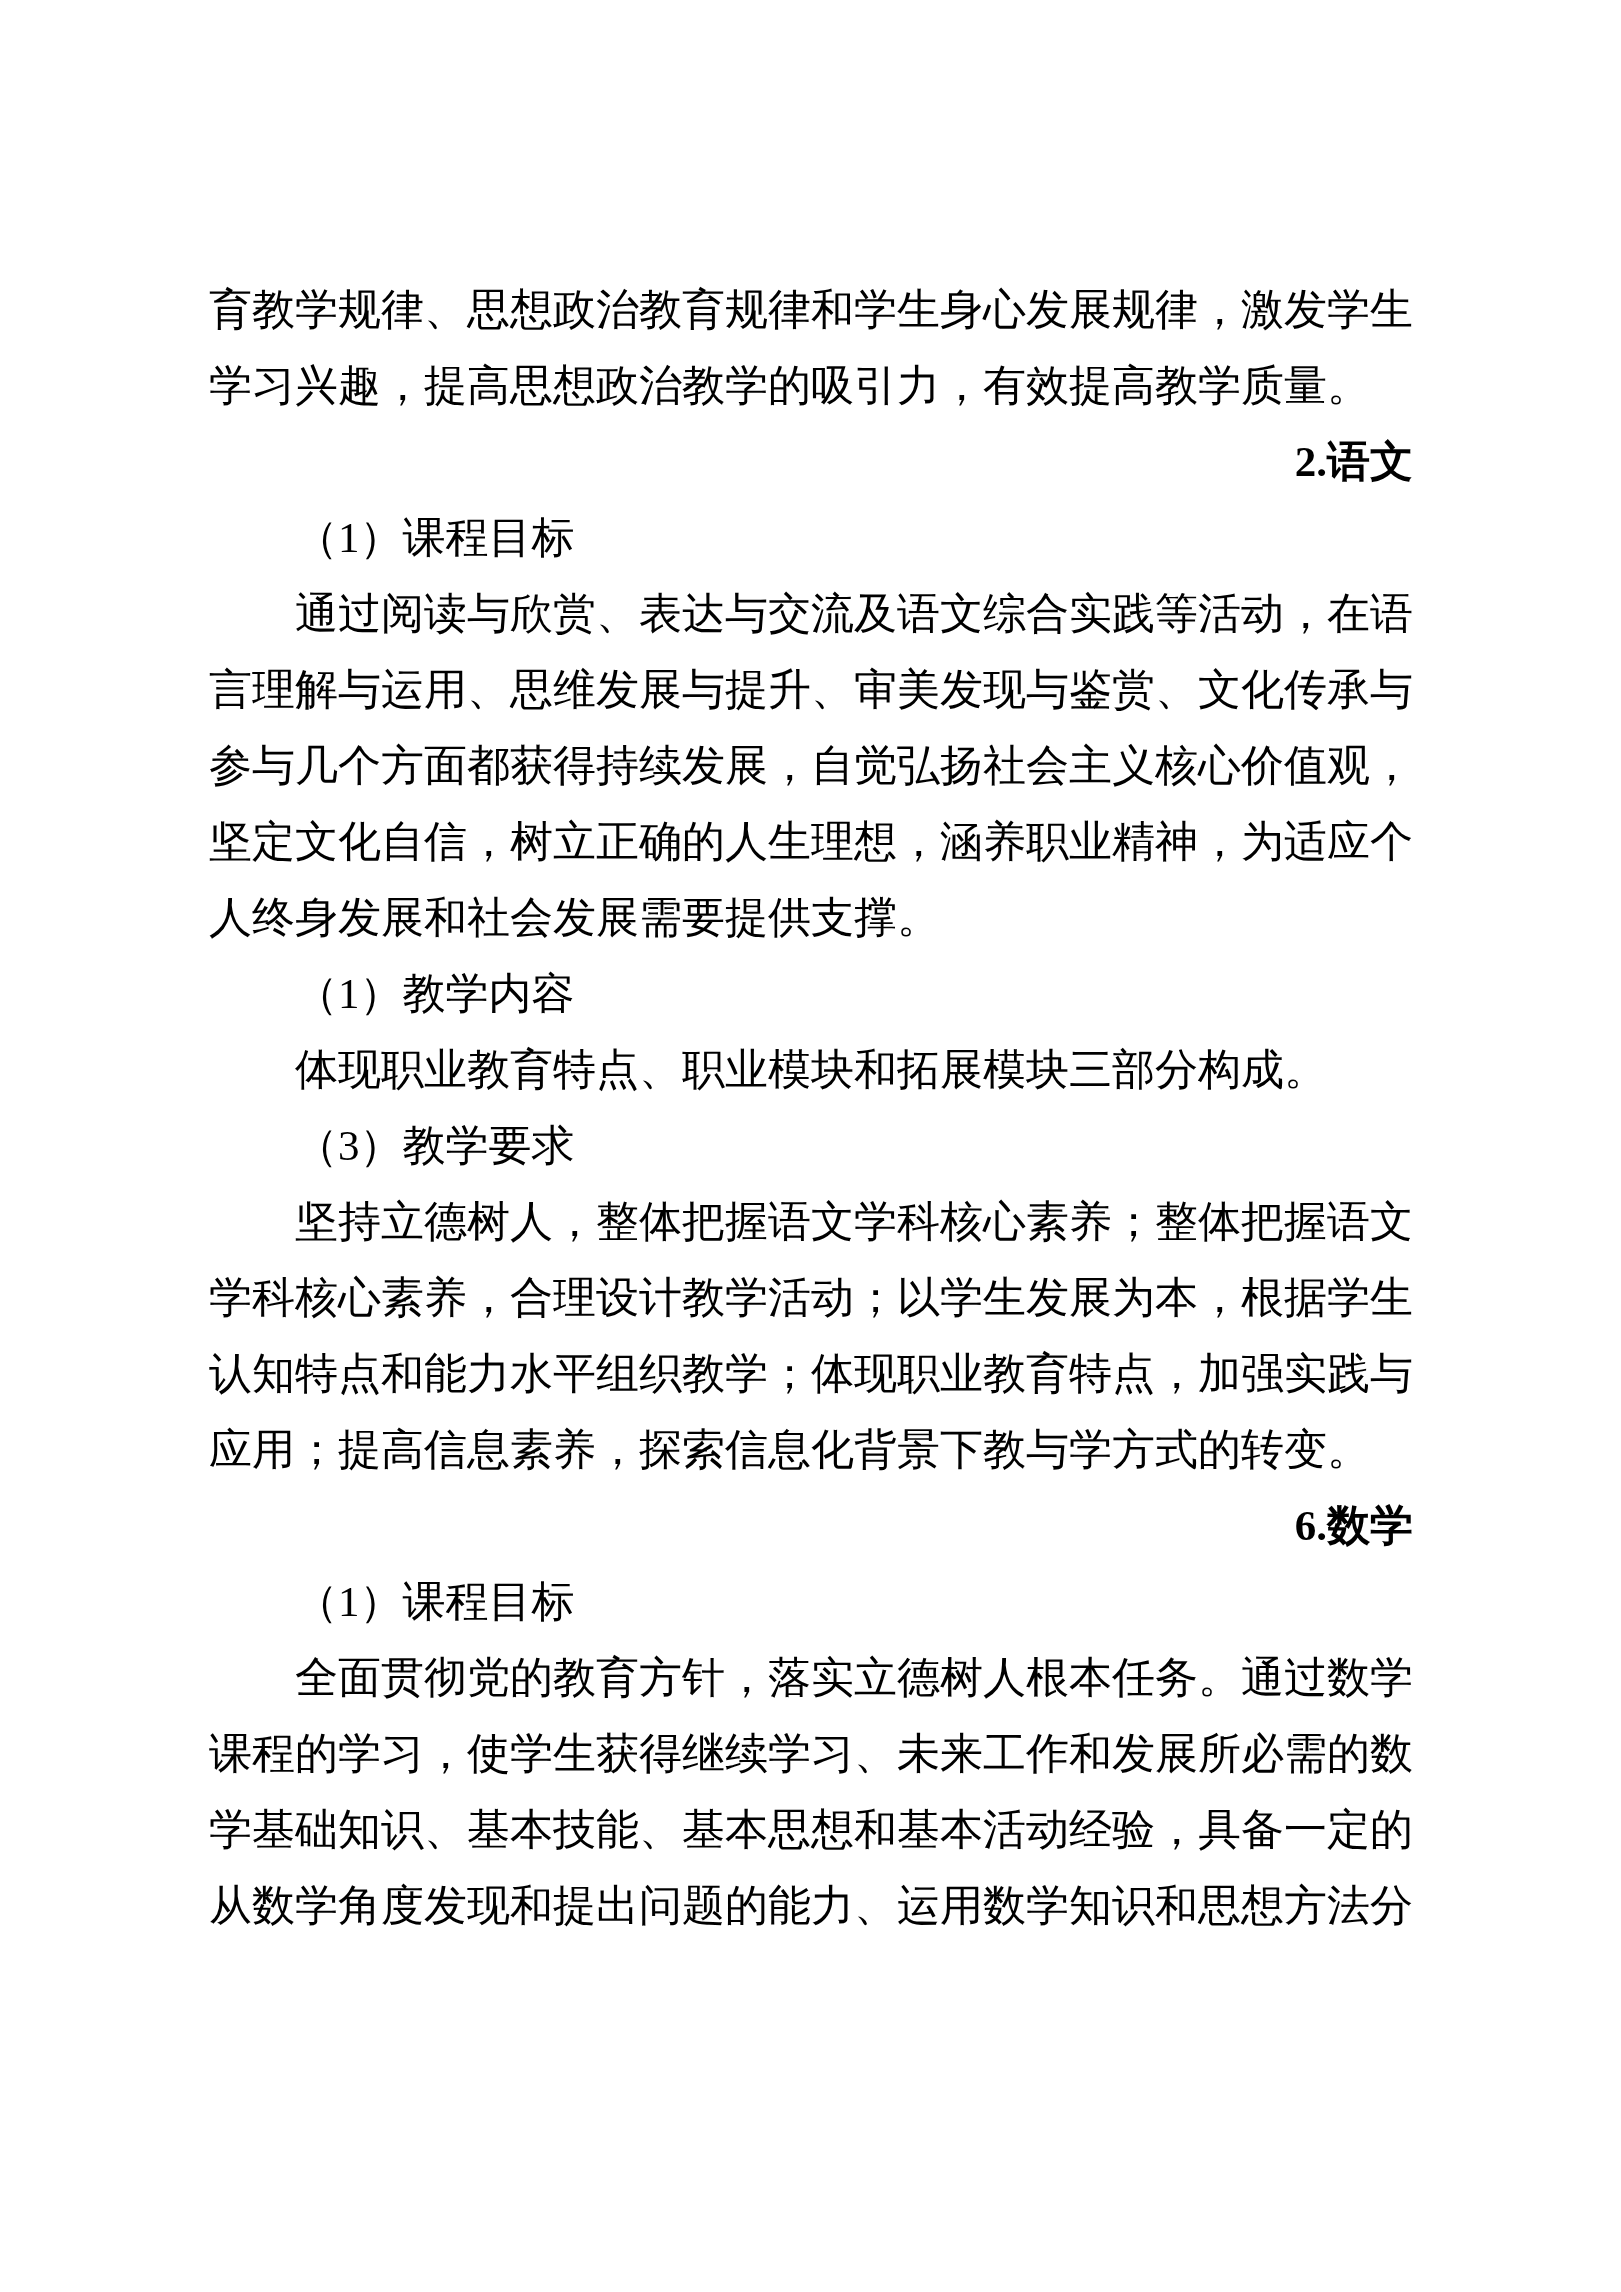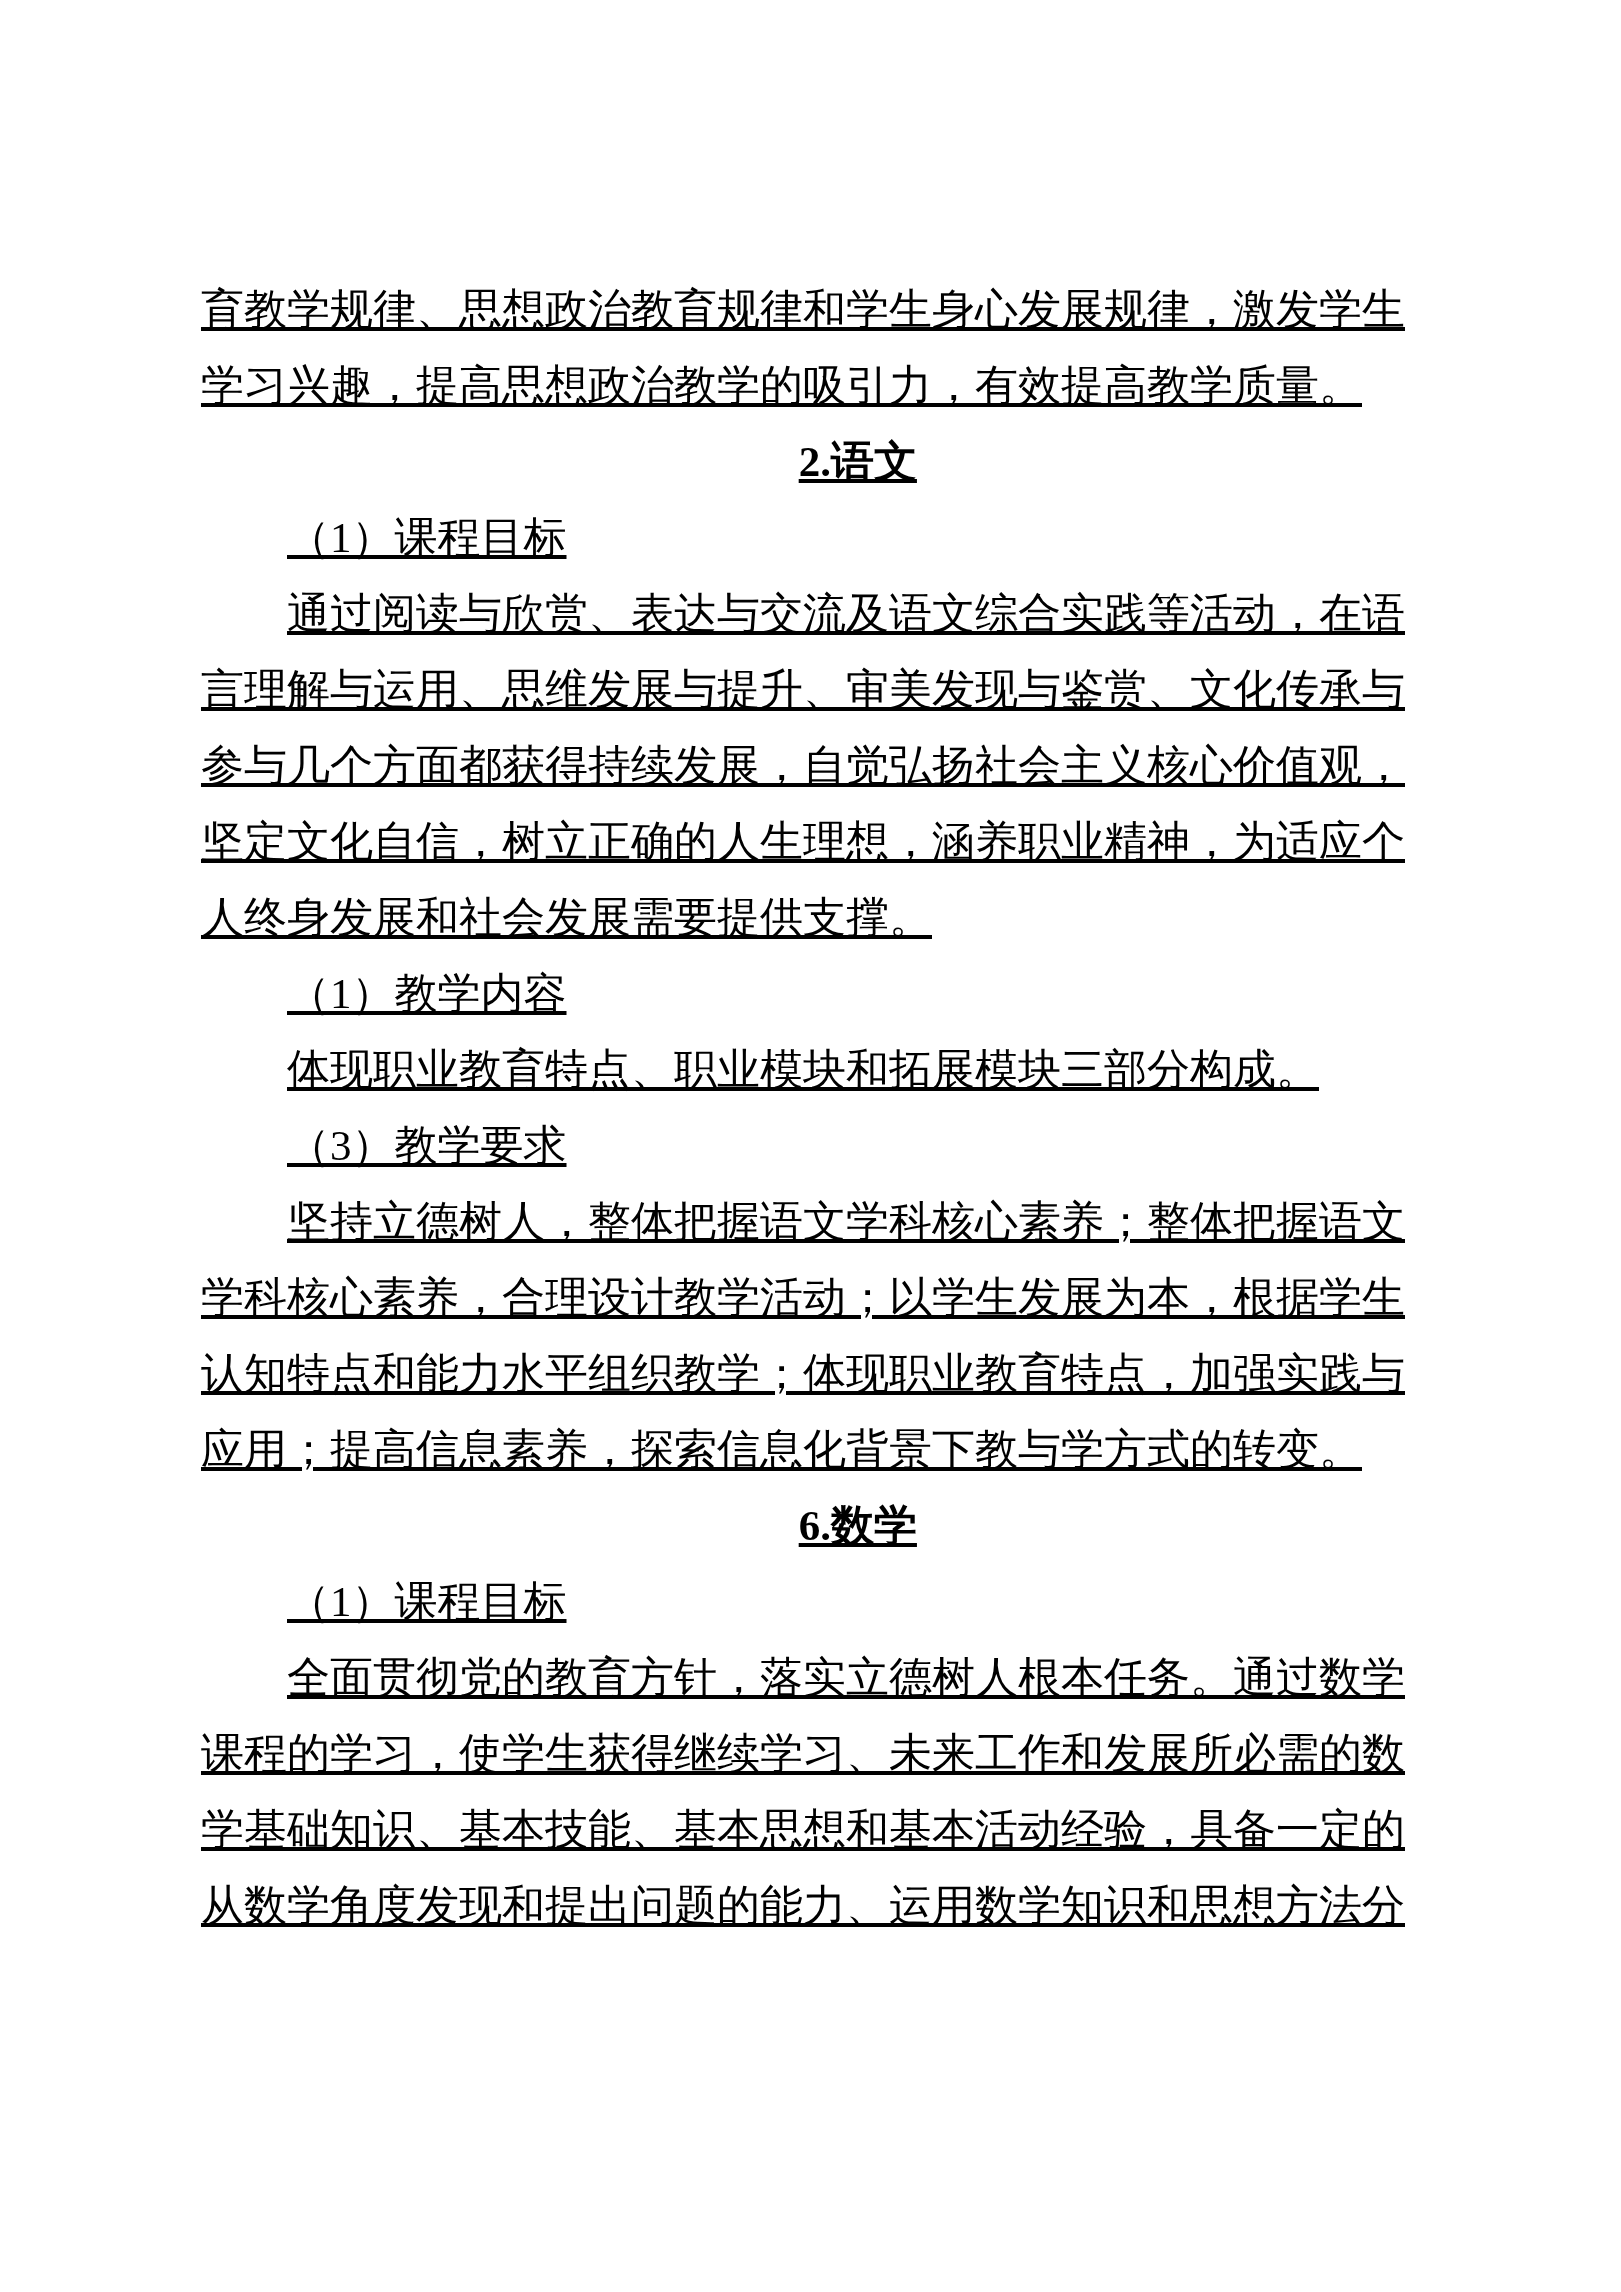--- a/index.html
+++ b/index.html
@@ -15,45 +15,44 @@
     color: #000000;
   }
   .page {
     position: relative;
     width: 1621px;
     height: 2293px;
     background: #ffffff;
   }
   .doc-body {
     position: absolute;
-    left: 201px;
+    left: 209px;
     top: 272px;
     width: 1204px;
-    text-decoration: underline;
   }
   .block {
     margin: 0;
     padding: 0;
     font-size: 43px;
     line-height: 76px;
     text-align: justify;
     letter-spacing: 0;
     word-break: break-all;
   }
   
   .paragraph-continuation {
     text-indent: 0;
   }
   .paragraph {
     text-indent: 2em;
   }
   .heading {
     text-indent: 2.55em;
     font-weight: bold;
-    text-align: center;
+    text-align: right;
   }
 </style>
 </head>
 <body>
 
 <div class="page">
   <div class="doc-body">
       <p class="block paragraph-continuation">育教学规律、思想政治教育规律和学生身心发展规律，激发学生学习兴趣，提高思想政治教学的吸引力，有效提高教学质量。</p>
       <p class="block heading">2.语文</p>
       <p class="block paragraph">（1）课程目标</p>

